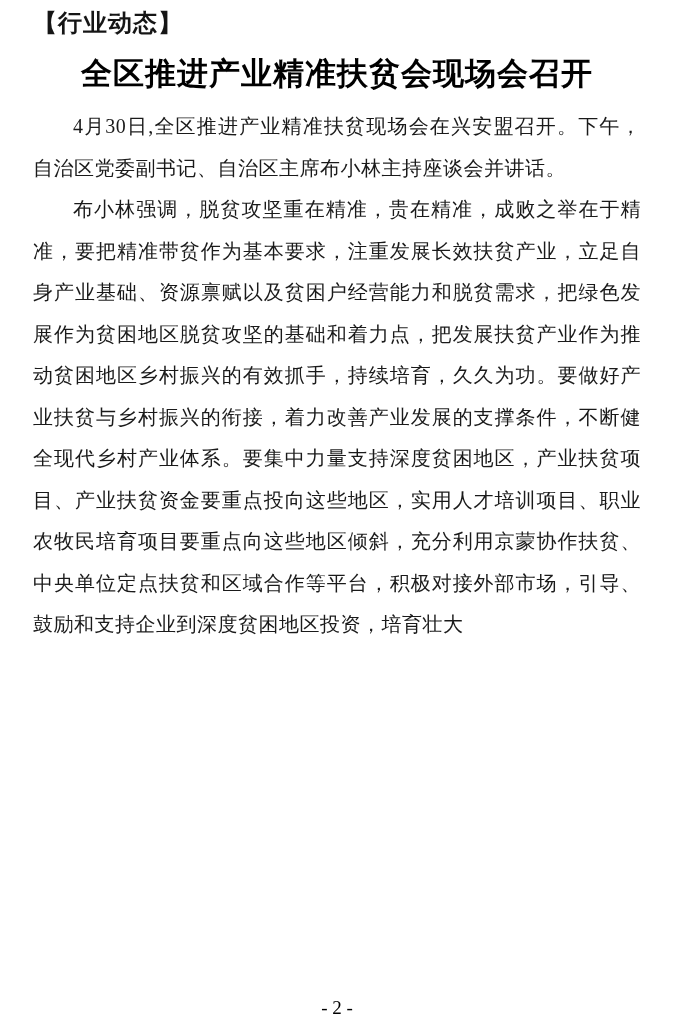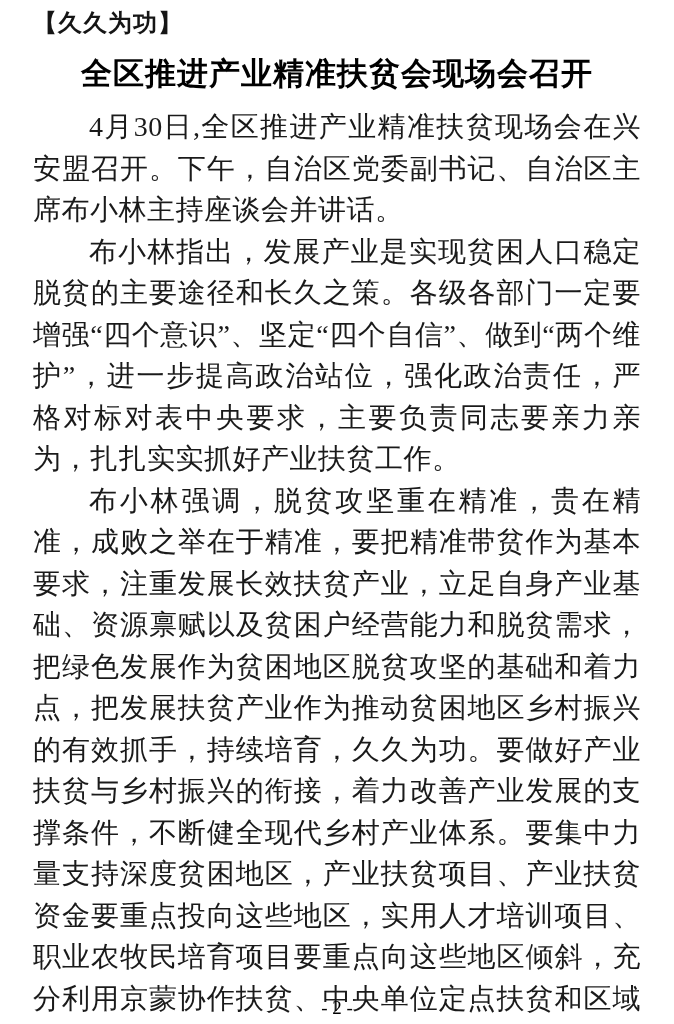--- a/index.html
+++ b/index.html
@@ -34,21 +34,21 @@
     font-size: 31px;
     line-height: 44px;
     color: #000000;
     letter-spacing: 1px;
   }
   .doc-body {
     margin-top: 6px;
   }
   .doc-body p {
     margin: 0;
-    font-size: 28px;
+    font-size: 20px;
     line-height: 41.5px;
     text-indent: 2em;
     text-align: justify;
     text-justify: inter-character;
     color: #1a1a1a;
     letter-spacing: 0.5px;
   }
   .page-footer {
     position: absolute;
     left: 0;
@@ -59,25 +59,24 @@
     line-height: 24px;
     color: #000000;
     font-family: "Liberation Serif", "DejaVu Serif", serif;
   }
 </style>
 </head>
 <body>
 
 <div class="page">
 
-  <div class="section-tag">【久久为功】</div>
+  <div class="section-tag">【行业动态】</div>
 
   <h1 class="doc-title">全区推进产业精准扶贫会现场会召开</h1>
 
   <div class="doc-body">
     <p>4月30日,全区推进产业精准扶贫现场会在兴安盟召开。下午，自治区党委副书记、自治区主席布小林主持座谈会并讲话。</p>
-    <p>布小林指出，发展产业是实现贫困人口稳定脱贫的主要途径和长久之策。各级各部门一定要增强“四个意识”、坚定“四个自信”、做到“两个维护”，进一步提高政治站位，强化政治责任，严格对标对表中央要求，主要负责同志要亲力亲为，扎扎实实抓好产业扶贫工作。</p>
     <p>布小林强调，脱贫攻坚重在精准，贵在精准，成败之举在于精准，要把精准带贫作为基本要求，注重发展长效扶贫产业，立足自身产业基础、资源禀赋以及贫困户经营能力和脱贫需求，把绿色发展作为贫困地区脱贫攻坚的基础和着力点，把发展扶贫产业作为推动贫困地区乡村振兴的有效抓手，持续培育，久久为功。要做好产业扶贫与乡村振兴的衔接，着力改善产业发展的支撑条件，不断健全现代乡村产业体系。要集中力量支持深度贫困地区，产业扶贫项目、产业扶贫资金要重点投向这些地区，实用人才培训项目、职业农牧民培育项目要重点向这些地区倾斜，充分利用京蒙协作扶贫、中央单位定点扶贫和区域合作等平台，积极对接外部市场，引导、鼓励和支持企业到深度贫困地区投资，培育壮大</p>
   </div>
 
   <div class="page-footer">- 2 -</div>
 
 </div>
 
 </body></html>

